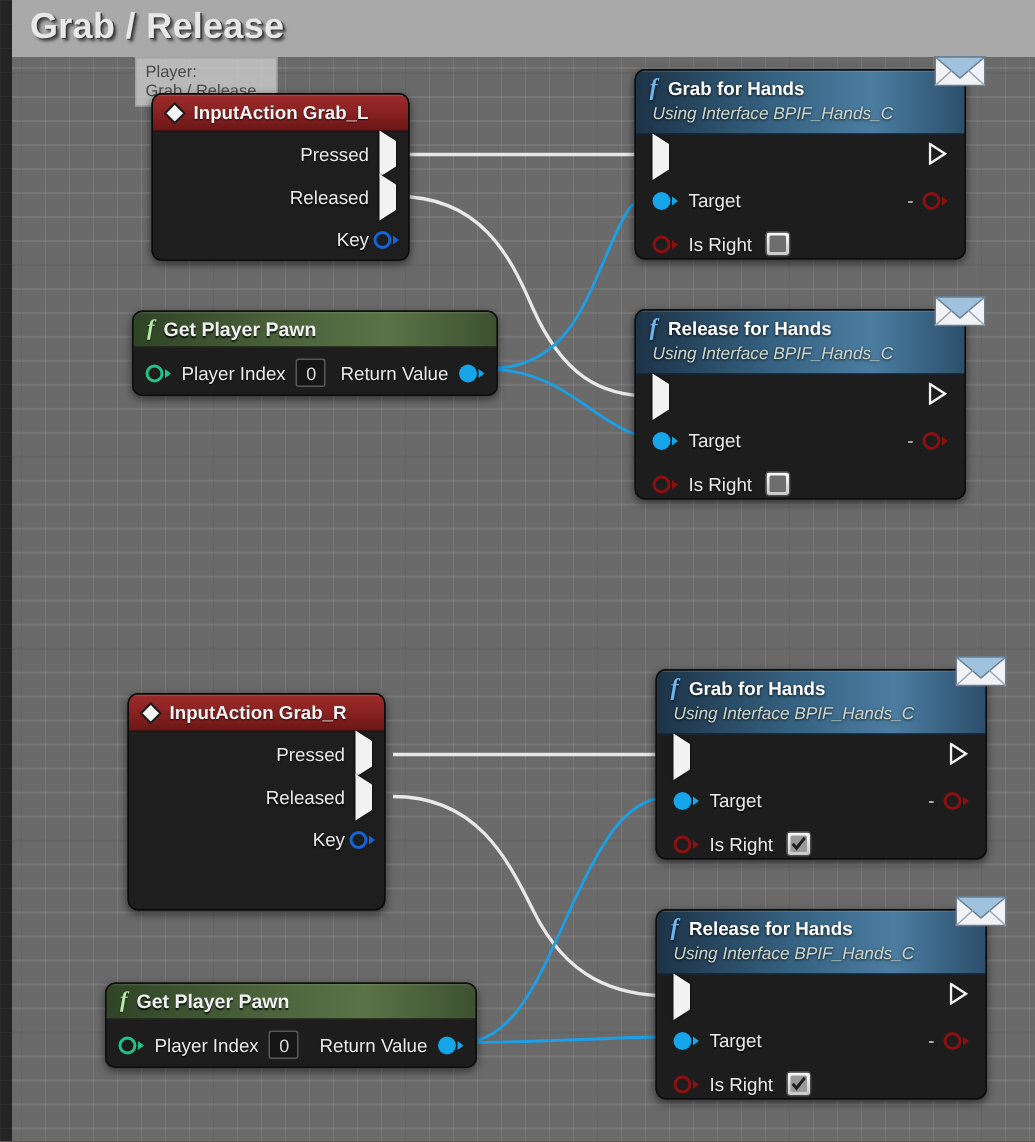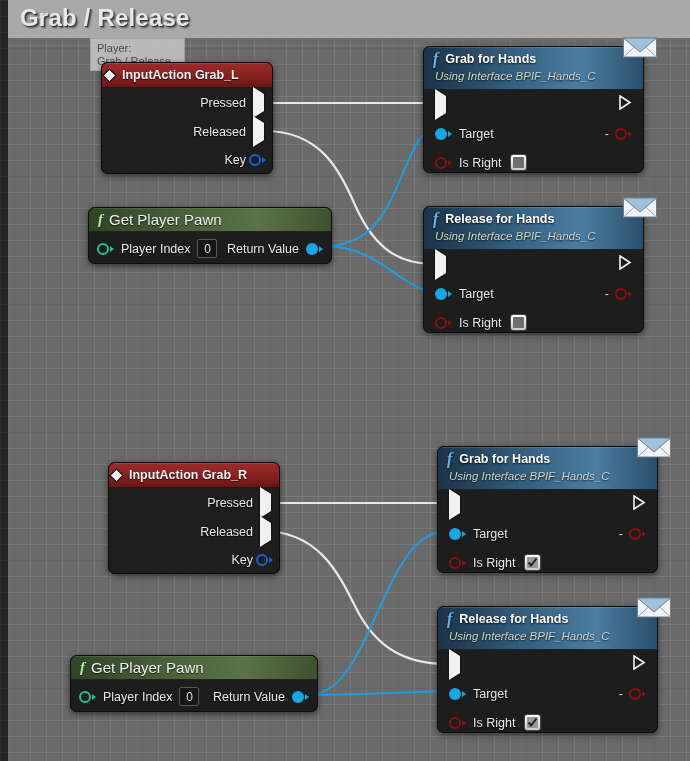--- a/index.html
+++ b/index.html
@@ -72,39 +72,39 @@
     border:1px solid #0d0d0d;box-sizing:border-box;
     background:#1d1d1d;
   }
 
   
   .n-input .node-inner{background:#1e1e1e;border:1px solid #0b0b0b;}
   .hdr-red{
     height:24px;
     background:linear-gradient(to bottom,#9d2b2b 0%,#8b2222 45%,#6a1616 100%);
     border-bottom:1px solid #3a0d0d;
-    display:flex;align-items:center;
+    display:flex;align-items:center;padding-left:7px;
     box-shadow:inset 0 1px 0 rgba(255,255,255,0.12);
   }
   .hdr-red .ttl{
     font-size:12.5px;font-weight:bold;color:#f2f2f2;
     text-shadow:0 1px 1px rgba(0,0,0,0.8);margin-left:5px;white-space:nowrap;
   }
   .diamond-wrap{width:15px;height:15px;display:flex;align-items:center;justify-content:center;flex:none;}
 
   
   .hdr-green{
     height:23px;
     background:linear-gradient(to right,#2f4326 0%,#49603a 38%,#5b7347 70%,#3d5130 100%);
     border-bottom:1px solid #1c2616;
     display:flex;align-items:center;padding-left:9px;
     box-shadow:inset 0 1px 0 rgba(255,255,255,0.10);
   }
   .hdr-green .ttl{
-    font-size:15px;font-weight:normal;color:#f0f0f0;
+    font-size:13px;font-weight:bold;color:#f0f0f0;
     text-shadow:0 1px 1px rgba(0,0,0,0.8);margin-left:6px;white-space:nowrap;
   }
   .fx-green{
     font-family:"Liberation Serif",serif;font-style:italic;font-weight:bold;
     font-size:15px;color:#b9e9a8;text-shadow:0 1px 1px rgba(0,0,0,0.7);flex:none;
   }
 
   
   .hdr-blue{
     height:43px;
@@ -374,21 +374,21 @@
     <span class="envelope">
       <svg width="36" height="26" viewBox="0 0 36 26">
         <rect x="1.5" y="5" width="33" height="19" fill="#f0f2f5" stroke="#707c88" stroke-width="1"></rect>
         <polygon points="1.5,5 18,19 34.5,5" fill="#9fc2de" stroke="#6b7f90" stroke-width="1"></polygon>
         <polyline points="1.5,24 13,13.5" fill="none" stroke="#9aa5b0" stroke-width="1"></polyline>
         <polyline points="34.5,24 23,13.5" fill="none" stroke="#9aa5b0" stroke-width="1"></polyline>
       </svg>
     </span>
   </div>
 
-  <div class="node n-input" style="left:85px;top:462px;width:172px;height:112px;margin-left:23px;">
+  <div class="node n-input" style="left:85px;top:462px;width:172px;height:145px;">
     <div class="node-inner">
       <div class="hdr-red">
         <span class="diamond-wrap">
           <svg width="15" height="15" viewBox="0 0 15 15">
             <polygon points="7.5,1 14,7.5 7.5,14 1,7.5" fill="#f4f4f4" stroke="#1a1a1a" stroke-width="1.3"></polygon>
           </svg>
         </span>
         <span class="ttl">InputAction Grab_R</span>
       </div>
       <div class="nbody">

